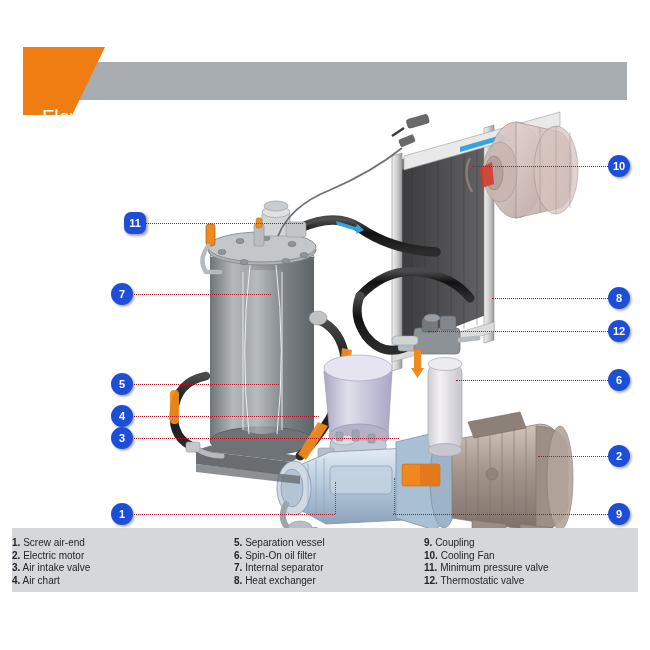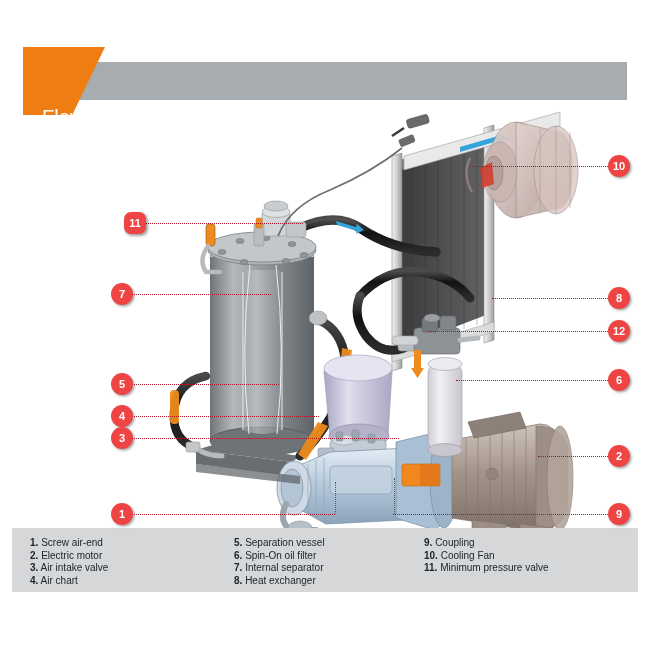--- a/index.html
+++ b/index.html
@@ -54,21 +54,21 @@
     letter-spacing: .2px; white-space: nowrap;
   }
 
   
   .stage { position: absolute; left: 0; top: 100px; width: 650px; height: 430px; }
   .stage svg { display: block; }
 
   
   .callout {
     position: absolute; width: 22px; height: 22px; border-radius: 50%;
-    background: #ef4444; color: #fff;
+    background: #1d4ed8; color: #fff;
     font-size: 11px; font-weight: bold;
     display: flex; align-items: center; justify-content: center;
     box-shadow: 1.5px 1.5px 2.5px rgba(0,0,0,.35);
     box-sizing: border-box; z-index: 6;
   }
   .leader {
     position: absolute; height: 0;
     border-top: 1.6px dotted #b01226;
     z-index: 5;
   }
@@ -82,21 +82,21 @@
   .footer-panel {
     position: absolute; left: 12px; top: 528px;
     width: 626px; height: 64px;
     background: #d5d7d9;
   }
   .footer-cols {
     position: absolute; inset: 0;
     display: flex; padding: 9px 0 0 0; box-sizing: border-box;
   }
   .footer-col { box-sizing: border-box; }
-  .footer-col.c1 { width: 222px; padding-left: 18px; }
+  .footer-col.c1 { width: 222px; }
   .footer-col.c2 { width: 190px; }
   .footer-col.c3 { width: 214px; }
   .key-item {
     font-size: 10px; color: #20262b; line-height: 12.6px;
     white-space: nowrap;
   }
   .key-num { font-weight: bold; }
 </style>
 </head>
 <body>
@@ -418,17 +418,18 @@
       <div class="footer-col c2">
         <div class="key-item"><span class="key-num">5.</span> <span>Separation vessel</span></div>
         <div class="key-item"><span class="key-num">6.</span> <span>Spin-On oil filter</span></div>
         <div class="key-item"><span class="key-num">7.</span> <span>Internal separator</span></div>
         <div class="key-item"><span class="key-num">8.</span> <span>Heat exchanger</span></div>
       </div>
       <div class="footer-col c3">
         <div class="key-item"><span class="key-num">9.</span> <span>Coupling</span></div>
         <div class="key-item"><span class="key-num">10.</span> <span>Cooling Fan</span></div>
         <div class="key-item"><span class="key-num">11.</span> <span>Minimum pressure valve</span></div>
+        <div class="key-item"><span class="key-num">12.</span> <span>Thermostatic valve</span></div>
       </div>
     </div>
   </div>
 
 </div>
 
 </body></html>

